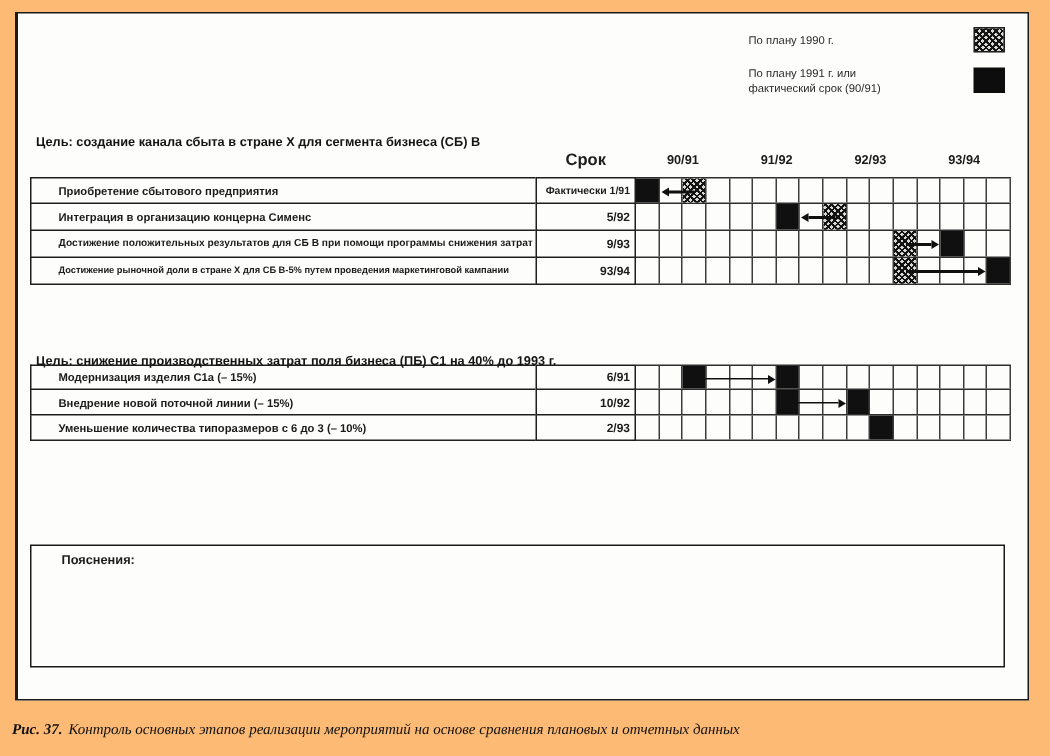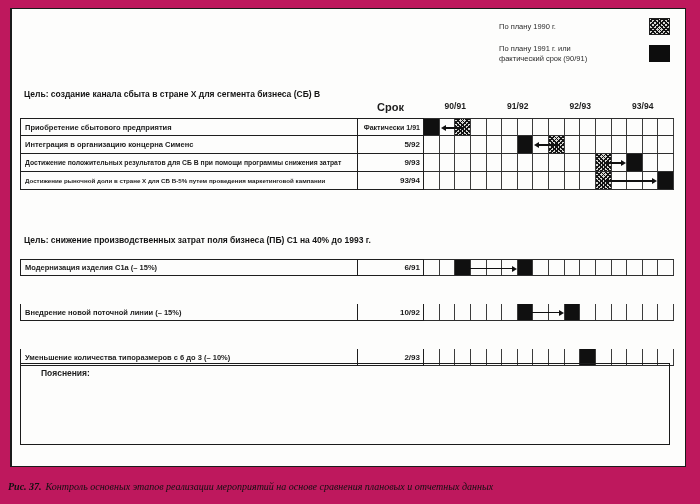--- a/index.html
+++ b/index.html
@@ -1,17 +1,17 @@
 <!DOCTYPE html>
 <html><head>
 <meta charset="utf-8">
 <style>
   * { margin:0; padding:0; box-sizing:border-box; }
   body { background:#ffffff; }
-  .page { position:relative; width:700px; height:504px; background:#be185d;
+  .page { position:relative; width:700px; height:504px; background:#fdba74;
           font-family:"Liberation Sans", sans-serif; color:#1c1c1c; overflow:hidden; }
   .frame { position:absolute; left:10px; top:8px; width:676px; height:459px;
            border:1.5px solid #1b1b1b; border-left-width:2px; background:#fdfdfc; }
 
   
   .legend { position:absolute; top:9px; right:15px; display:flex; flex-direction:column; gap:9px; }
   .legend-row { display:flex; align-items:center; gap:10px; }
   .legend-label { width:140px; font-size:7.5px; line-height:9.5px; color:#2b2b2b; white-space:pre-line; }
   .swatch { width:21px; height:17px; flex:0 0 auto; }
   .swatch.solid { background:#0d0d0d; }
@@ -27,26 +27,26 @@
   
   .col-headers { position:absolute; top:92px; left:0; width:676px; height:14px; }
   .srok-header { position:absolute; left:345px; width:67px; text-align:center;
                  font-size:11px; font-weight:700; }
   .years { position:absolute; left:412px; width:250px; display:flex; }
   .year { width:62.5px; text-align:center; font-size:8.5px; font-weight:700; }
 
   
   .g-section { position:absolute; left:8px; display:flex; flex-direction:column; }
   #section-0 { top:109px; }
-  #section-1 { top:250px;gap:28px; }
+  #section-1 { top:234px; }
   #section-0 .g-row { height:18px; }
   #section-1 .g-row { height:17px; }
   .g-row { display:flex; }
   .cell-task { width:337px; border-left:1.5px solid #1e1e1e; border-bottom:1px solid #1e1e1e;
-               display:flex; align-items:center; padding:0 4px; font-weight:600;
+               display:flex; align-items:center; padding:0 18px; font-weight:600;
                white-space:nowrap; overflow:hidden; color:#1b1b1b; }
   .cell-srok { width:67px; border-left:1px solid #1e1e1e; border-right:1px solid #1e1e1e;
                border-bottom:1px solid #1e1e1e; display:flex; align-items:center;
                justify-content:flex-end; padding:0 3px; font-size:8px; font-weight:600; }
   .g-row:first-child .cell-task, .g-row:first-child .cell-srok { border-top:1.5px solid #1e1e1e; }
   .gantt { position:relative; width:250px; border-bottom:1px solid #2e2e2e; display:flex; }
   .g-row:first-child .gantt { border-top:1px solid #2e2e2e; }
   .gcell { width:15.625px; border-right:1px solid #3c3c3c; }
   .gcell.black { background:#101010; }
   .gcell.hatch { background-color:#d8d8d4;

